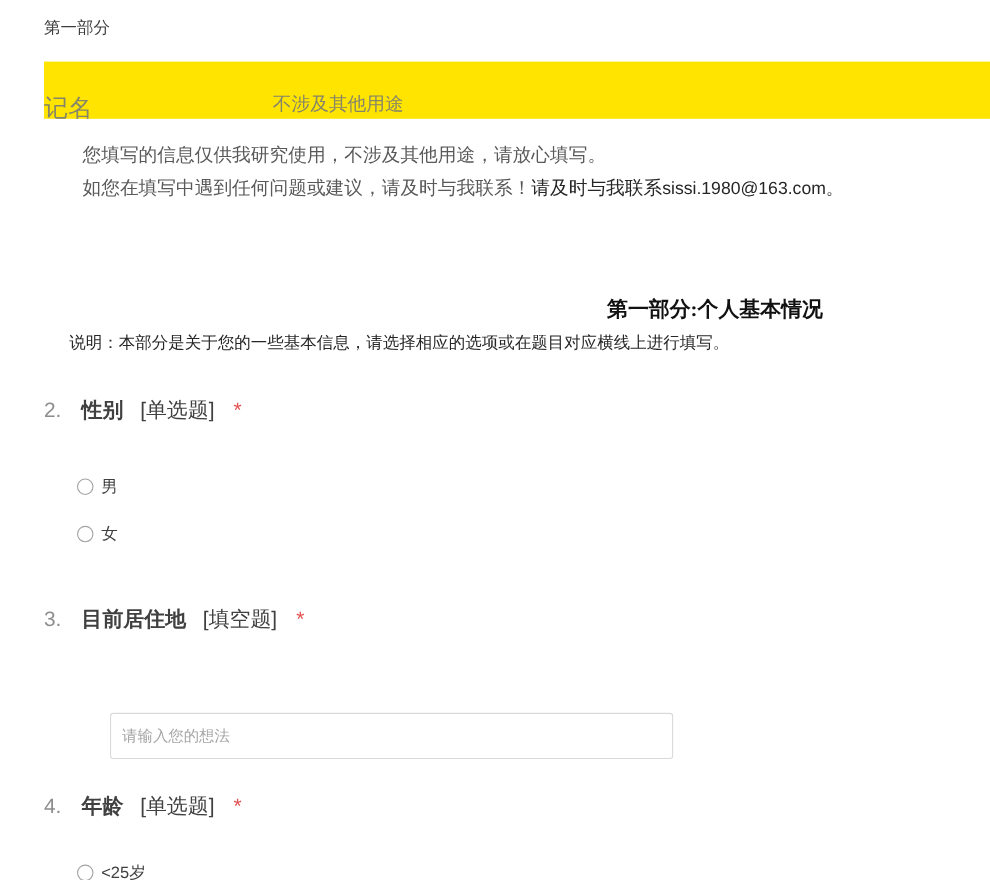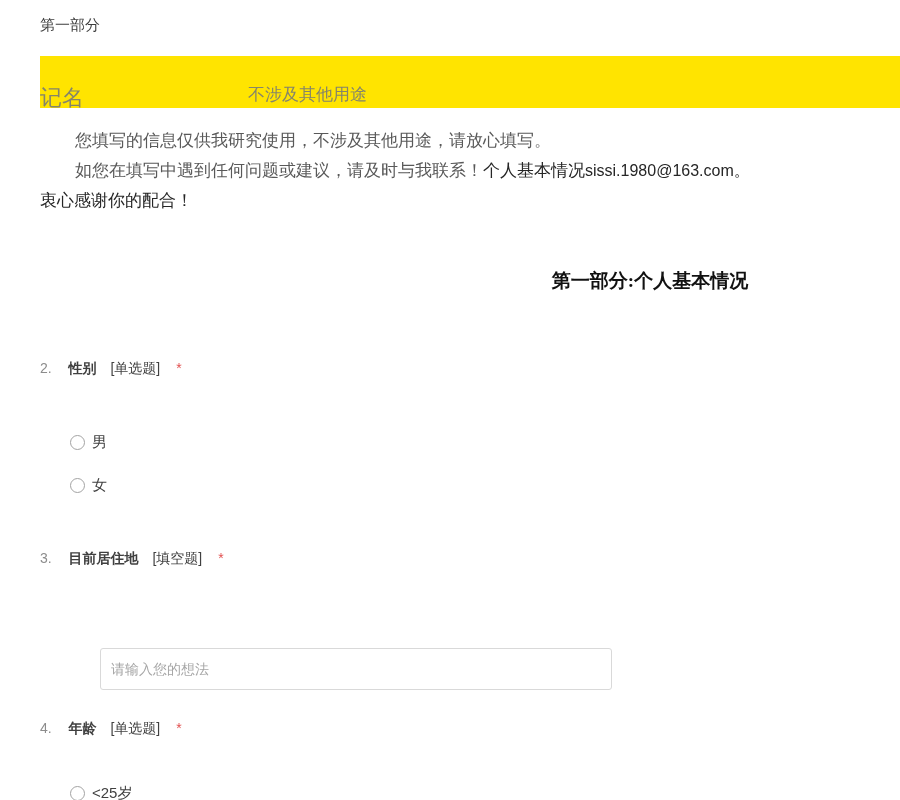--- a/index.html
+++ b/index.html
@@ -19,21 +19,21 @@
   .intro-line2 { position:absolute; top:159px; left:35px; }
   .intro-line3 { position:absolute; top:189px; left:0; color:#262626; }
   .seg-black { color:#262626; }
   .seg-email { color:#262626; font-family:"Liberation Sans", sans-serif; font-size:16px; }
 
   .section-title { position:absolute; top:268px; left:0; width:100%; text-align:center;
                    font-family:"Liberation Serif", serif; font-weight:bold; font-size:19px; color:#111111; }
   .section-instruction { position:absolute; top:302px; left:23px;
                    font-family:"Liberation Serif", serif; font-size:15px; color:#262626; }
 
-  .q-row { position:absolute; left:0; font-size:14px; color:#404040; white-space:nowrap; }
+  .q-row { position:absolute; left:0; font-size:19px; color:#404040; white-space:nowrap; }
   .q-row .qnum  { color:#8c8c8c; }
   .q-row .qtitle{ font-weight:bold; margin-left:13px; color:#404040; }
   .q-row .qtype { margin-left:10px; color:#404040; }
   .q-row .qstar { margin-left:12px; color:#e25050; }
 
   .option-row { position:absolute; left:30px; height:18px; display:flex; align-items:center; cursor:pointer; }
   .radio { display:inline-block; width:15px; height:15px; border:1px solid #a3a3a3;
            border-radius:50%; background:#ffffff; flex:0 0 auto; }
   .option-label { margin-left:7px; font-size:15px; color:#404040; }
 
@@ -50,24 +50,24 @@
   <div class="greeting">第一部分</div>
 
   <div class="highlight-bar">
     <div class="highlight-line">
       <span class="hl-left">记名</span>
       <span class="hl-right">不涉及其他用途</span>
     </div>
   </div>
 
   <div class="intro intro-line1">您填写的信息仅供我研究使用，不涉及其他用途，请放心填写。</div>
-  <div class="intro intro-line2"><span>如您在填写中遇到任何问题或建议，请及时与我联系！</span><span class="seg-black">个人基本情况</span><span class="seg-email">sissi.1980@163.com。</span></div>
-  <div class="intro intro-line3">衷心感谢你的配合！</div>
+  <div class="intro intro-line2"><span>如您在填写中遇到任何问题或建议，请及时与我联系！</span><span class="seg-black">请及时与我联系</span><span class="seg-email">sissi.1980@163.com。</span></div>
 
   <div class="section-title">第一部分:个人基本情况</div>
+  <div class="section-instruction">说明：本部分是关于您的一些基本信息，请选择相应的选项或在题目对应横线上进行填写。</div>
 
   <div class="q-row" style="top:360px;">
     <span class="qnum">2.</span>
     <span class="qtitle">性别</span>
     <span class="qtype">[单选题]</span>
     <span class="qstar">*</span>
   </div>
   <div class="option-row" style="top:433px;">
     <span class="radio"></span>
     <span class="option-label">男</span>

